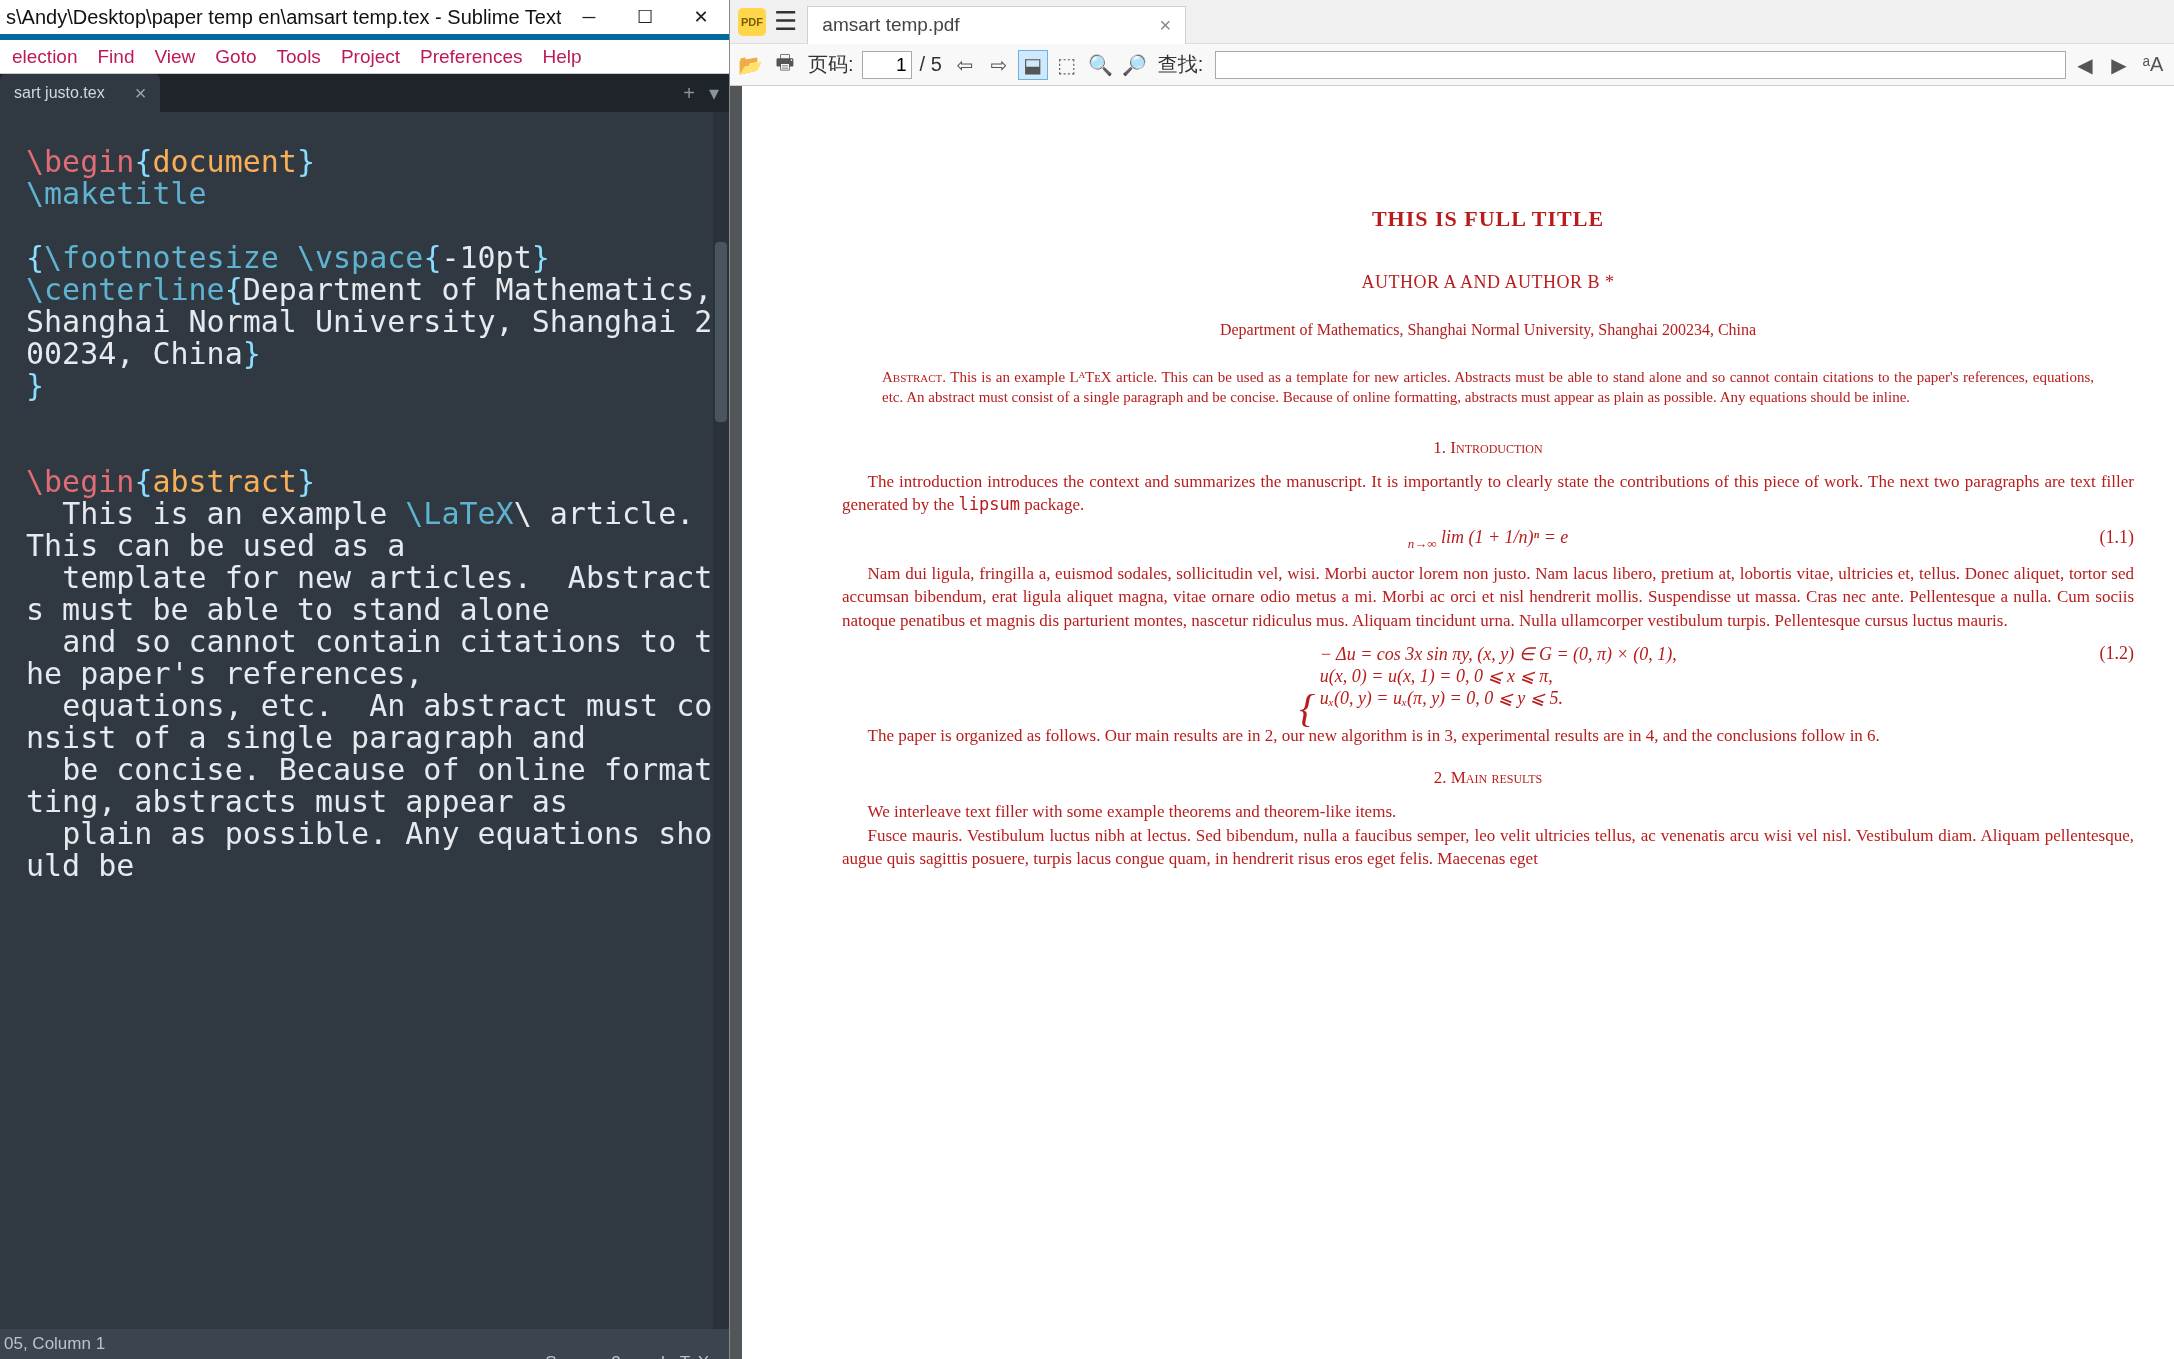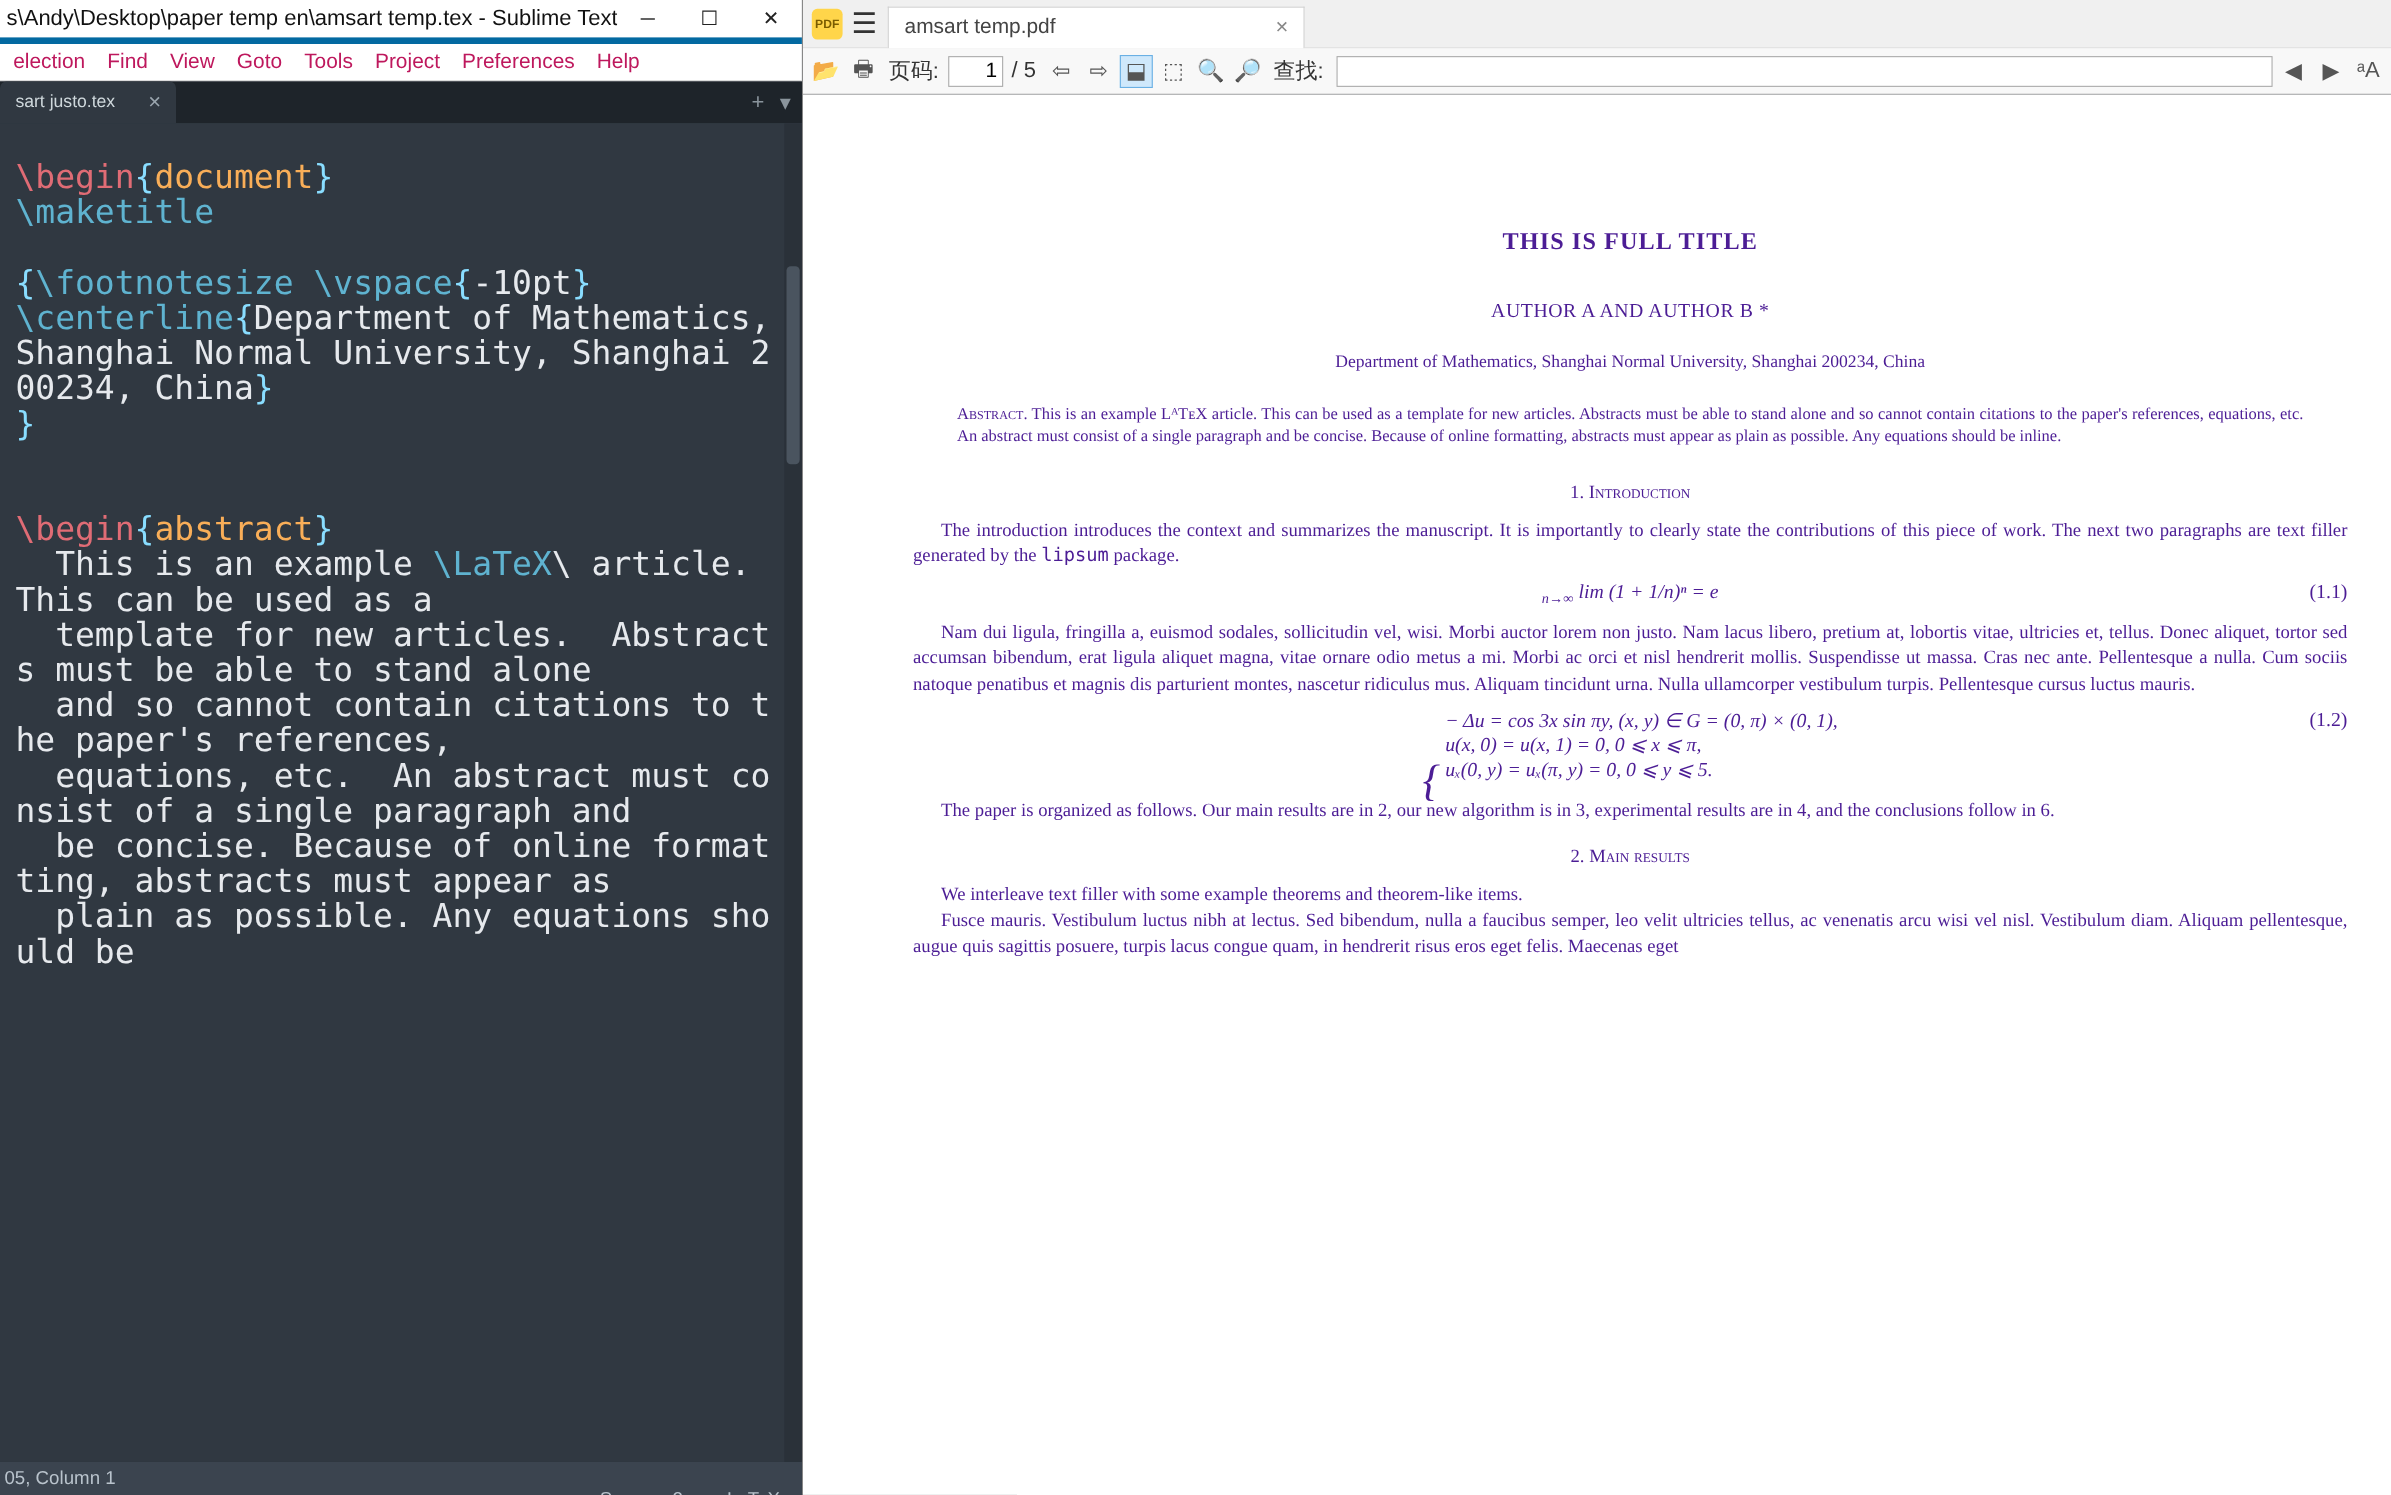--- a/index.html
+++ b/index.html
@@ -87,20 +87,21 @@
       padding-right: 10px;
       color: #8a949c;
       font-size: 20px;
       gap: 14px;
     }
     .editor {
       flex: 1;
       position: relative;
       background: #303841;
       overflow: hidden;
+      margin-left: 12px;
     }
     .editor pre {
       font-family: "Consolas", monospace;
       font-size: 30px;
       line-height: 32px;
       color: #d8dee9;
       padding: 34px 12px 12px 14px;
       white-space: pre-wrap;
       word-break: break-all;
     }
@@ -226,22 +227,23 @@
       position: relative;
       display: flex;
       justify-content: center;
     }
     .pdf-page {
       background: #fff;
       width: 100%;
       height: 100%;
       padding: 120px 40px 40px 100px;
       font-family: "Times New Roman", serif;
-      color: #4c1d95;
+      color: #b91c1c;
       overflow: hidden;
+      margin-left: 12px;
     }
     .paper-title {
       text-align: center;
       font-size: 22px;
       font-weight: bold;
       letter-spacing: 1px;
       margin-bottom: 40px;
     }
     .paper-authors {
       text-align: center;

